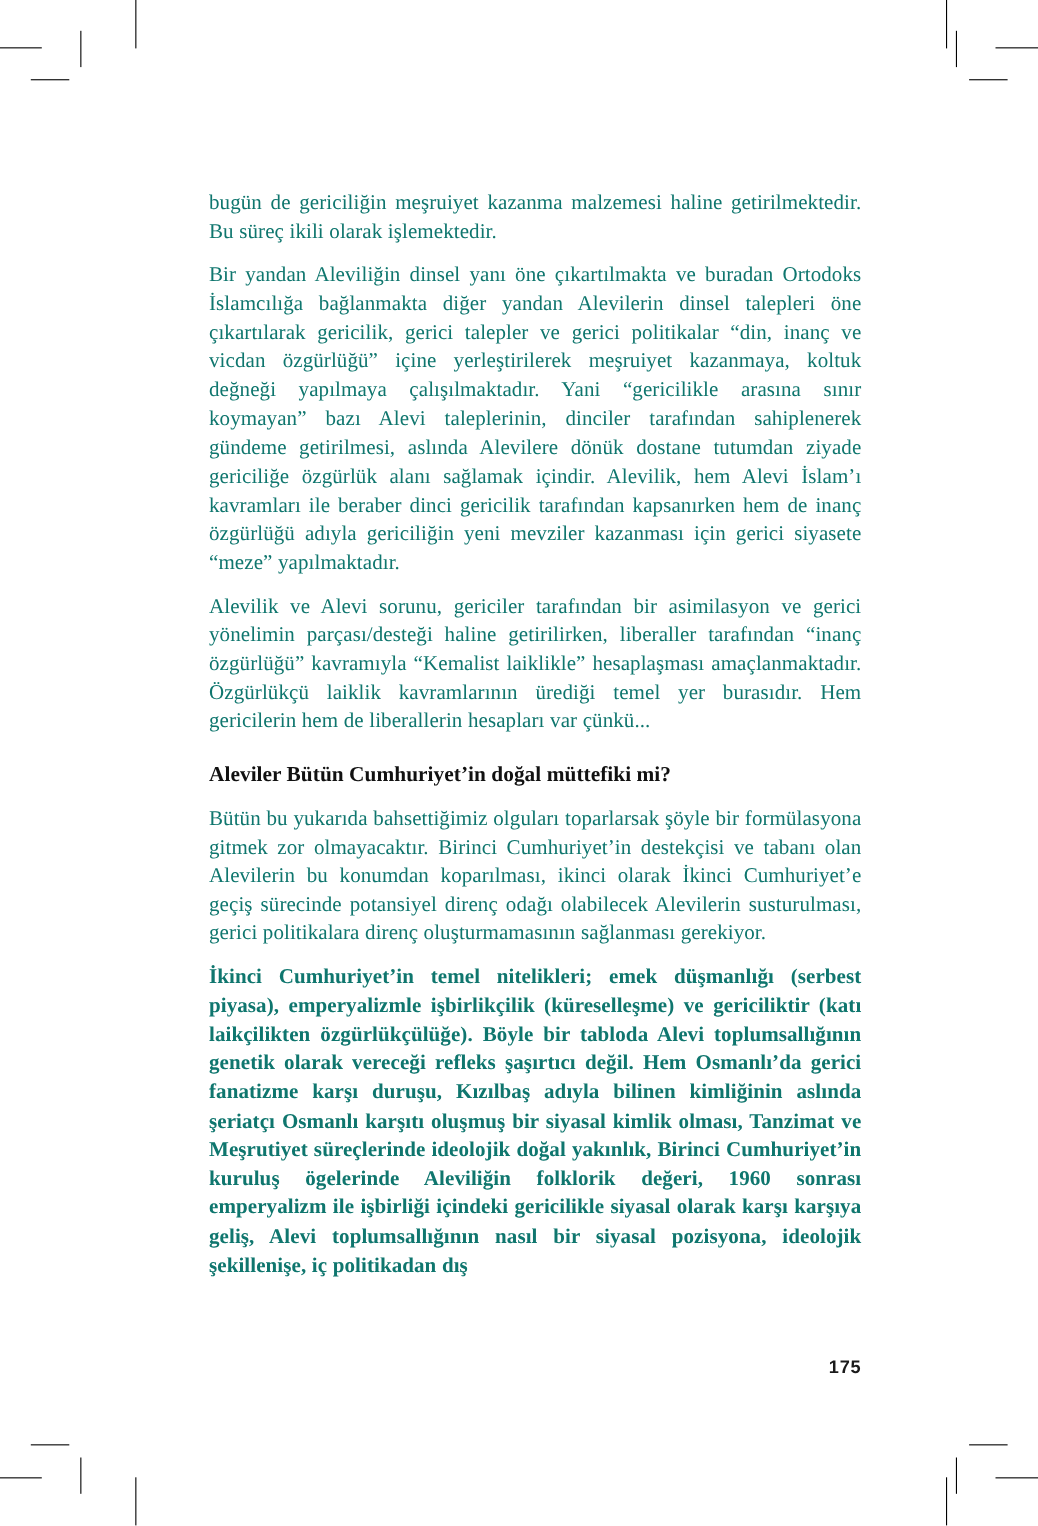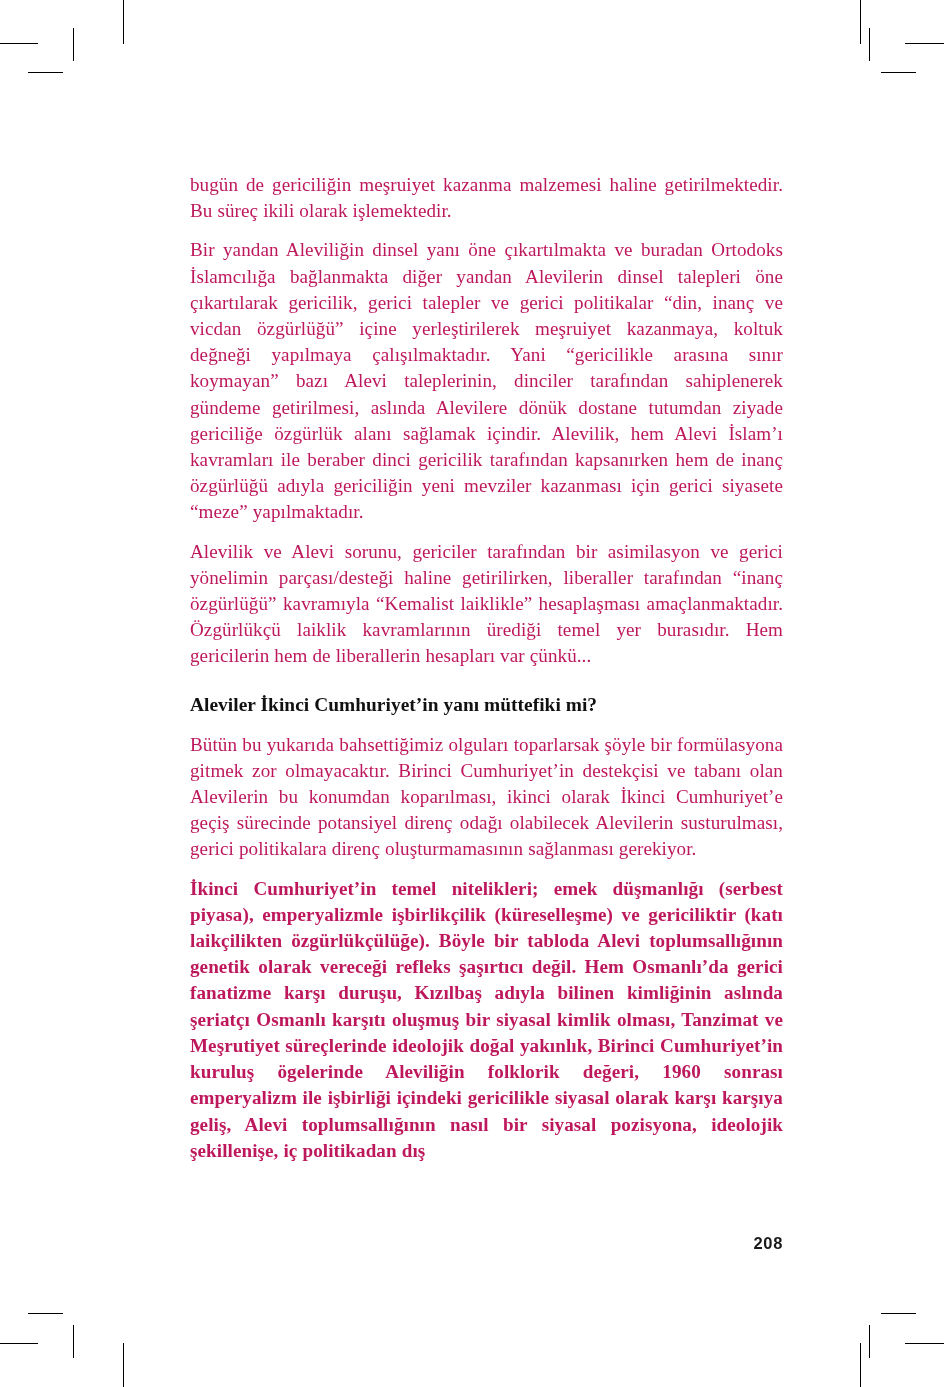--- a/index.html
+++ b/index.html
@@ -36,21 +36,21 @@
   p.para {
     margin: 0 0 13px 0;
     font-size: 19.1px;
     line-height: 26.2px;
     text-align: justify;
     text-justify: inter-word;
     -webkit-hyphens: none;
     hyphens: none;
     word-spacing: 0.01em;
     letter-spacing: 0.004em;
-    color: #be185d;
+    color: #0f766e;
   }
   p.para:last-child { margin-bottom: 0; font-weight: bold; }
 
   h2.section-heading {
     margin: 22px 0 14px 0;
     font-size: 19.4px;
     line-height: 26px;
     font-weight: bold;
     text-align: left;
     letter-spacing: 0.002em;
@@ -97,23 +97,23 @@
   <div class="mark h" style="left:881px; top:1313px; width:35px;"></div>
 
   <div id="textblock">
 
     <p class="para">bugün de gericiliğin meşruiyet kazanma malzemesi haline getirilmektedir. Bu süreç ikili olarak işlemektedir.</p>
 
     <p class="para">Bir yandan Aleviliğin dinsel yanı öne çıkartılmakta ve buradan Ortodoks İslamcılığa bağlanmakta diğer yandan Alevilerin dinsel talepleri öne çıkartılarak gericilik, gerici talepler ve gerici politikalar “din, inanç ve vicdan özgürlüğü” içine yerleştirilerek meşruiyet kazanmaya, koltuk değneği yapılmaya çalışılmaktadır. Yani “gericilikle arasına sınır koymayan” bazı Alevi taleplerinin, dinciler tarafından sahiplenerek gündeme getirilmesi, aslında Alevilere dönük dostane tutumdan ziyade gericiliğe özgürlük alanı sağlamak içindir. Alevilik, hem Alevi İslam’ı kavramları ile beraber dinci gericilik tarafından kapsanırken hem de inanç özgürlüğü adıyla gericiliğin yeni mevziler kazanması için gerici siyasete “meze” yapılmaktadır.</p>
 
     <p class="para">Alevilik ve Alevi sorunu, gericiler tarafından bir asimilasyon ve gerici yönelimin parçası/desteği haline getirilirken, liberaller tarafından “inanç özgürlüğü” kavramıyla “Kemalist laiklikle” hesaplaşması amaçlanmaktadır. Özgürlükçü laiklik kavramlarının ürediği temel yer burasıdır. Hem gericilerin hem de liberallerin hesapları var çünkü...</p>
 
-    <h2 class="section-heading">Aleviler İkinci Cumhuriyet’in yanı müttefiki mi?</h2>
+    <h2 class="section-heading">Aleviler Bütün Cumhuriyet’in doğal müttefiki mi?</h2>
 
     <p class="para">Bütün bu yukarıda bahsettiğimiz olguları toparlarsak şöyle bir formülasyona gitmek zor olmayacaktır. Birinci Cumhuriyet’in destekçisi ve tabanı olan Alevilerin bu konumdan koparılması, ikinci olarak İkinci Cumhuriyet’e geçiş sürecinde potansiyel direnç odağı olabilecek Alevilerin susturulması, gerici politikalara direnç oluşturmamasının sağlanması gerekiyor.</p>
 
     <p class="para">İkinci Cumhuriyet’in temel nitelikleri; emek düşmanlığı (serbest piyasa), emperyalizmle işbirlikçilik (küreselleşme) ve gericiliktir (katı laikçilikten özgürlükçülüğe). Böyle bir tabloda Alevi toplumsallığının genetik olarak vereceği refleks şaşırtıcı değil. Hem Osmanlı’da gerici fanatizme karşı duruşu, Kızılbaş adıyla bilinen kimliğinin aslında şeriatçı Osmanlı karşıtı oluşmuş bir siyasal kimlik olması, Tanzimat ve Meşrutiyet süreçlerinde ideolojik doğal yakınlık, Birinci Cumhuriyet’in kuruluş ögelerinde Aleviliğin folklorik değeri, 1960 sonrası emperyalizm ile işbirliği içindeki gericilikle siyasal olarak karşı karşıya geliş, Alevi toplumsallığının nasıl bir siyasal pozisyona, ideolojik şekillenişe, iç politikadan dış</p>
 
   </div>
 
-  <div id="folio">208</div>
+  <div id="folio">175</div>
 
 </div>
 
 </body></html>

